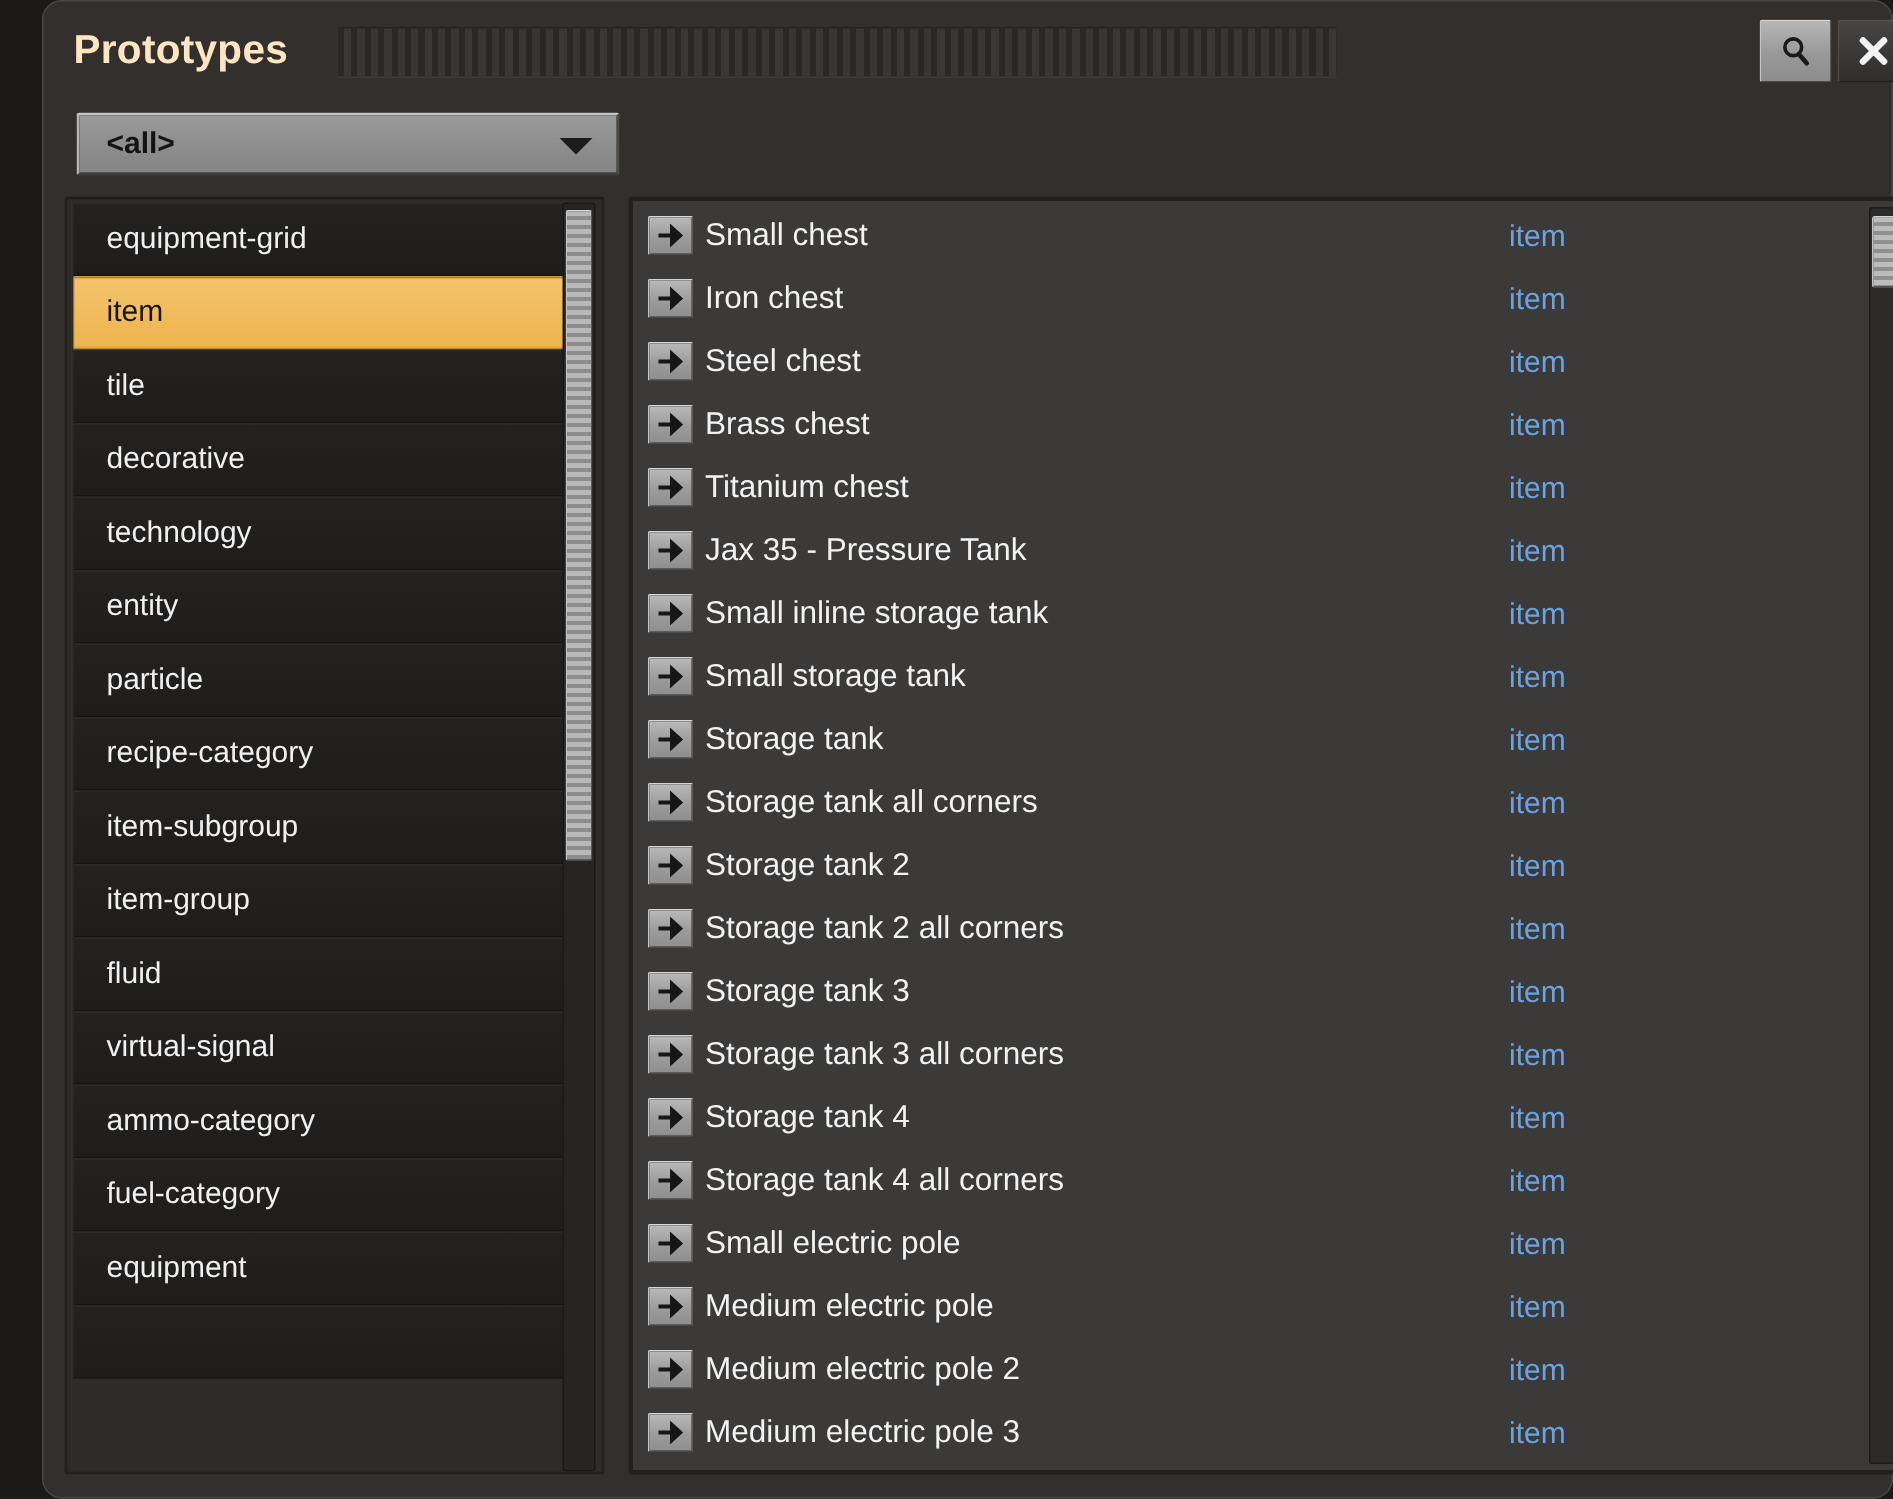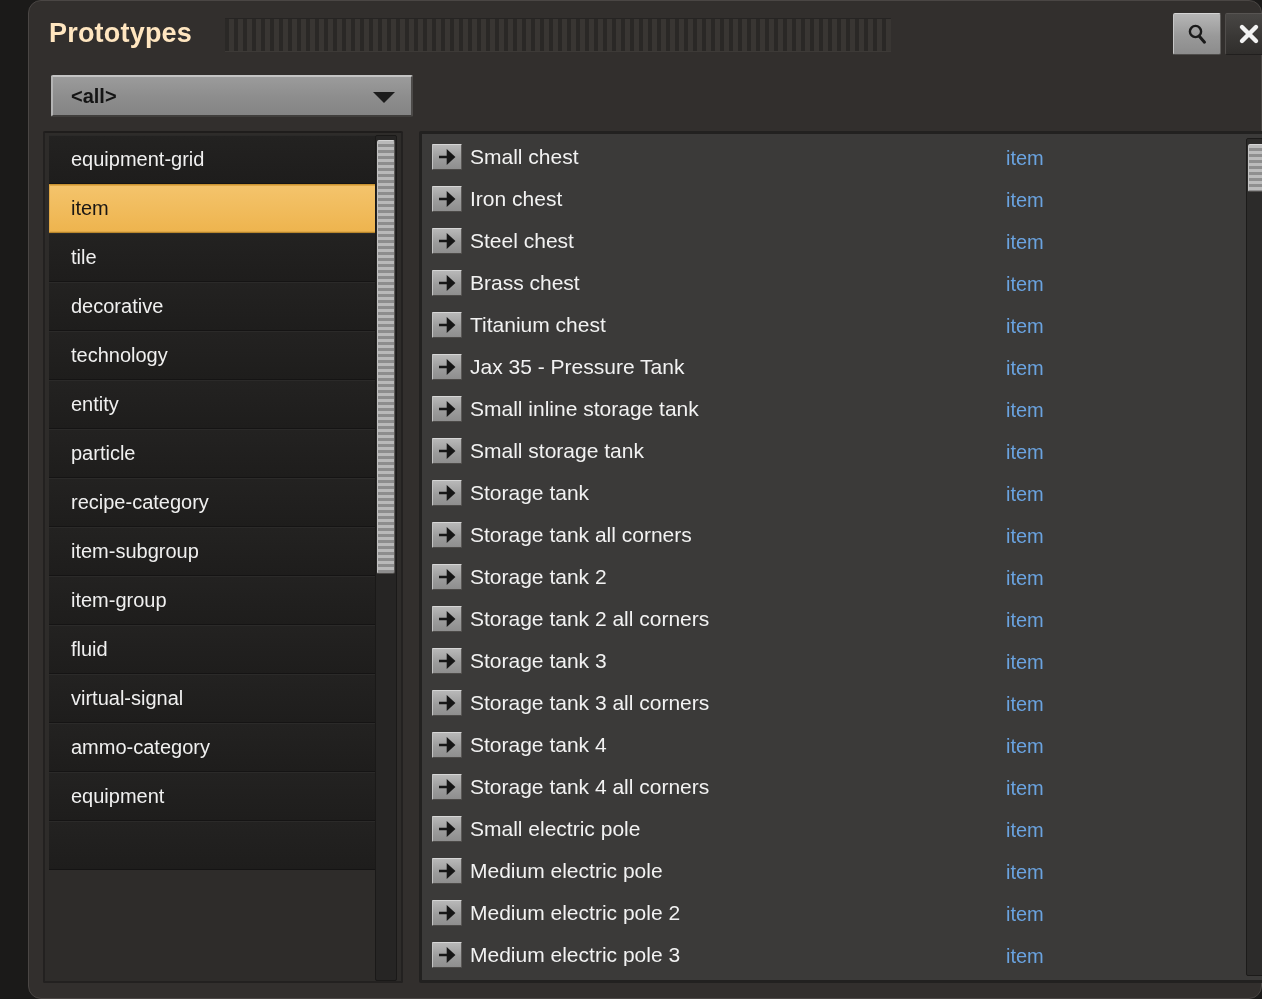--- a/index.html
+++ b/index.html
@@ -298,20 +298,23 @@
         <div class="sb-row">
           <span class="sb-label">fluid</span>
         </div>
         <div class="sb-row">
           <span class="sb-label">virtual-signal</span>
         </div>
         <div class="sb-row">
           <span class="sb-label">ammo-category</span>
         </div>
         <div class="sb-row">
+          <span class="sb-label">fuel-category</span>
+        </div>
+        <div class="sb-row">
           <span class="sb-label">equipment</span>
         </div>
         <div class="sb-row">
           <span class="sb-label"></span>
         </div>
       </div>
     <div id="sidebar-scrollbar">
       <div id="sidebar-scroll-thumb"></div>
     </div>
   </div>

